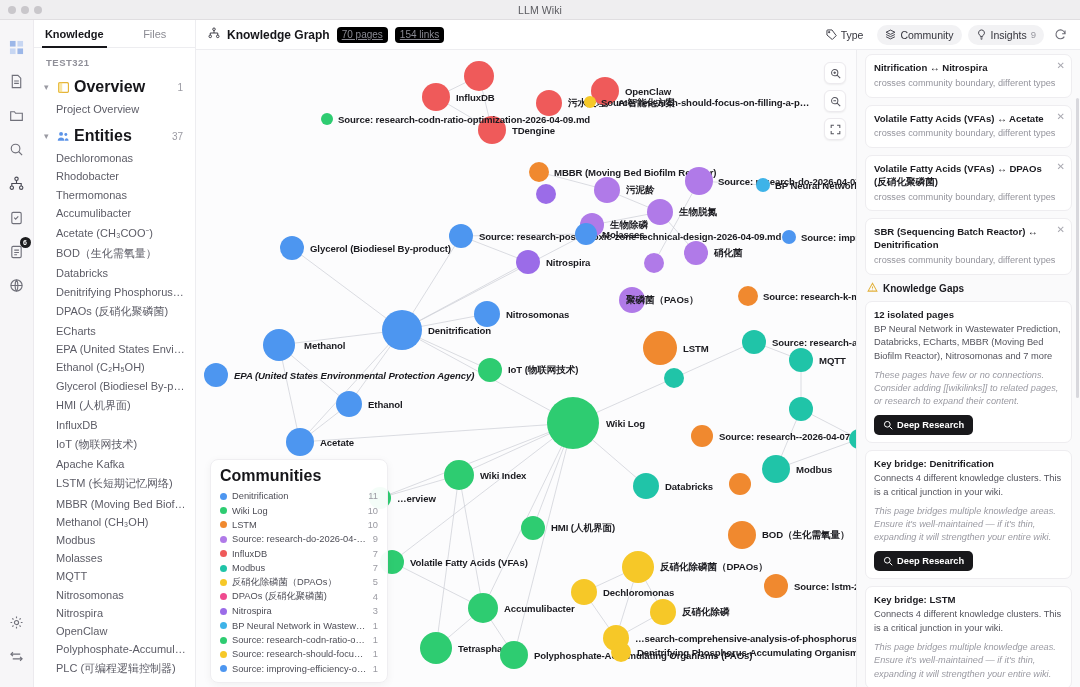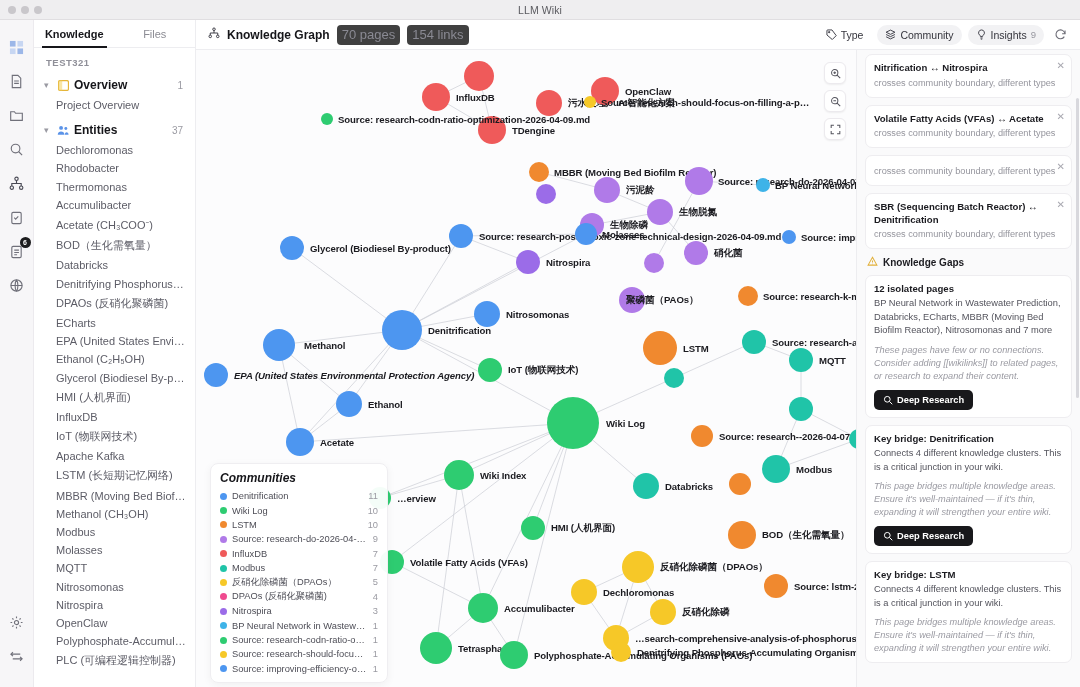--- a/index.html
+++ b/index.html
@@ -48,33 +48,33 @@
   .side-tab { flex:1; display:flex; align-items:center; justify-content:center;
     font-size:11px; color:#8b8b93; position:relative; }
   .side-tab.sel { color:#16161a; font-weight:700; }
   .side-tab.sel::after { content:''; position:absolute; left:8px; right:8px; bottom:-1px; height:2px; background:#16161a; }
 
   .side-scroll { height:639px; overflow:hidden; padding:7px 0 0 0; }
   .side-proj { font-size:9.5px; color:#8f8f98; letter-spacing:.5px; padding:2px 0 6px 12px; font-weight:600;}
   .grp { display:flex; align-items:center; gap:5px; padding:4px 8px 4px 10px; }
   .grp .chev { color:#9a9aa2; font-size:9px; width:8px; }
   .grp .gi { width:12px; height:12px; display:flex; align-items:center; justify-content:center; }
-  .grp .gl { font-size:12px; font-weight:700; color:#16161a; flex:1; }
+  .grp .gl { font-size:16px; font-weight:700; color:#16161a; flex:1; }
   .grp .gc { font-size:10px; color:#9a9aa2; padding-right:4px; }
   .leaf { font-size:11px; color:#5c5c66; padding:3.1px 8px 3.1px 22px;
     white-space:nowrap; overflow:hidden; text-overflow:ellipsis; }
 
   
   .mhead {
     position:absolute; left:196px; top:20px; width:884px; height:30px;
     background:#fff; border-bottom:1px solid #ededf0;
     display:flex; align-items:center; padding:0 10px 0 12px; gap:7px;
   }
   .mh-title { font-size:12px; font-weight:700; color:#16161a; }
-  .pill { background:#404040; color:#8a8a93; font-size:13px; border-radius:4px; padding:2.5px 5px; }
+  .pill { background:#000000; color:#8a8a93; font-size:10px; border-radius:4px; padding:2.5px 5px;text-decoration:underline; }
   .mh-right { margin-left:auto; display:flex; align-items:center; gap:6px; }
   .chip { display:flex; align-items:center; gap:4px; font-size:10.5px; color:#35353d;
     padding:4px 8px; border-radius:13px; }
   .chip.filled { background:#f2f2f4; }
   .chip .cnum { color:#96969e; font-size:9.5px; }
   .iconbtn { width:20px; height:20px; display:flex; align-items:center; justify-content:center; color:#6c6c76; }
 
   
   .canvas {
     position:absolute; left:196px; top:50px; width:660px; height:637px;
@@ -88,21 +88,21 @@
   .zoomctl { position:absolute; right:10px; top:12px; display:flex; flex-direction:column; gap:6px; }
   .zbtn { width:22px; height:22px; border-radius:6px; background:#fff; border:1px solid #eceaee;
     box-shadow:0 1px 2px rgba(0,0,0,.06); display:flex; align-items:center; justify-content:center; color:#55555e; }
 
   
   .legend {
     position:absolute; left:14px; bottom:4px; width:178px;
     background:rgba(255,255,255,.95); border:1px solid #efeef1; border-radius:8px;
     box-shadow:0 2px 8px rgba(0,0,0,.05); padding:7px 9px 6px 9px;
   }
-  .legend h4 { font-size:12px; font-weight:700; color:#16161a; margin-bottom:4px;font-style:italic; }
+  .legend h4 { font-size:16px; font-weight:700; color:#16161a; margin-bottom:4px; }
   .lrow { display:flex; align-items:center; gap:5px; height:14.4px; }
   .ldot { width:7px; height:7px; border-radius:50%; flex:0 0 auto; }
   .lname { font-size:9.3px; color:#4d4d56; flex:1; white-space:nowrap; overflow:hidden; text-overflow:ellipsis; }
   .lcnt { font-size:9.3px; color:#9a9aa2; }
 
   
   .rpanel {
     position:absolute; left:856px; top:50px; width:224px; height:637px;
     background:#fafafb; border-left:1px solid #ededf0; overflow:hidden;
     padding:4px 8px 0 8px;
@@ -572,20 +572,21 @@
           <div class="card-t">Nitrification ↔ Nitrospira</div>
           <div class="card-s">crosses community boundary, different types</div>
           <div class="xbtn">✕</div>
         </div>
         <div class="card">
           <div class="card-t">Volatile Fatty Acids (VFAs) ↔ Acetate</div>
           <div class="card-s">crosses community boundary, different types</div>
           <div class="xbtn">✕</div>
         </div>
         <div class="card">
+          <div class="card-t">Volatile Fatty Acids (VFAs) ↔ DPAOs (反硝化聚磷菌)</div>
           <div class="card-s">crosses community boundary, different types</div>
           <div class="xbtn">✕</div>
         </div>
         <div class="card">
           <div class="card-t">SBR (Sequencing Batch Reactor) ↔ Denitrification</div>
           <div class="card-s">crosses community boundary, different types</div>
           <div class="xbtn">✕</div>
         </div>
       </div>
     <div class="sec-h">

